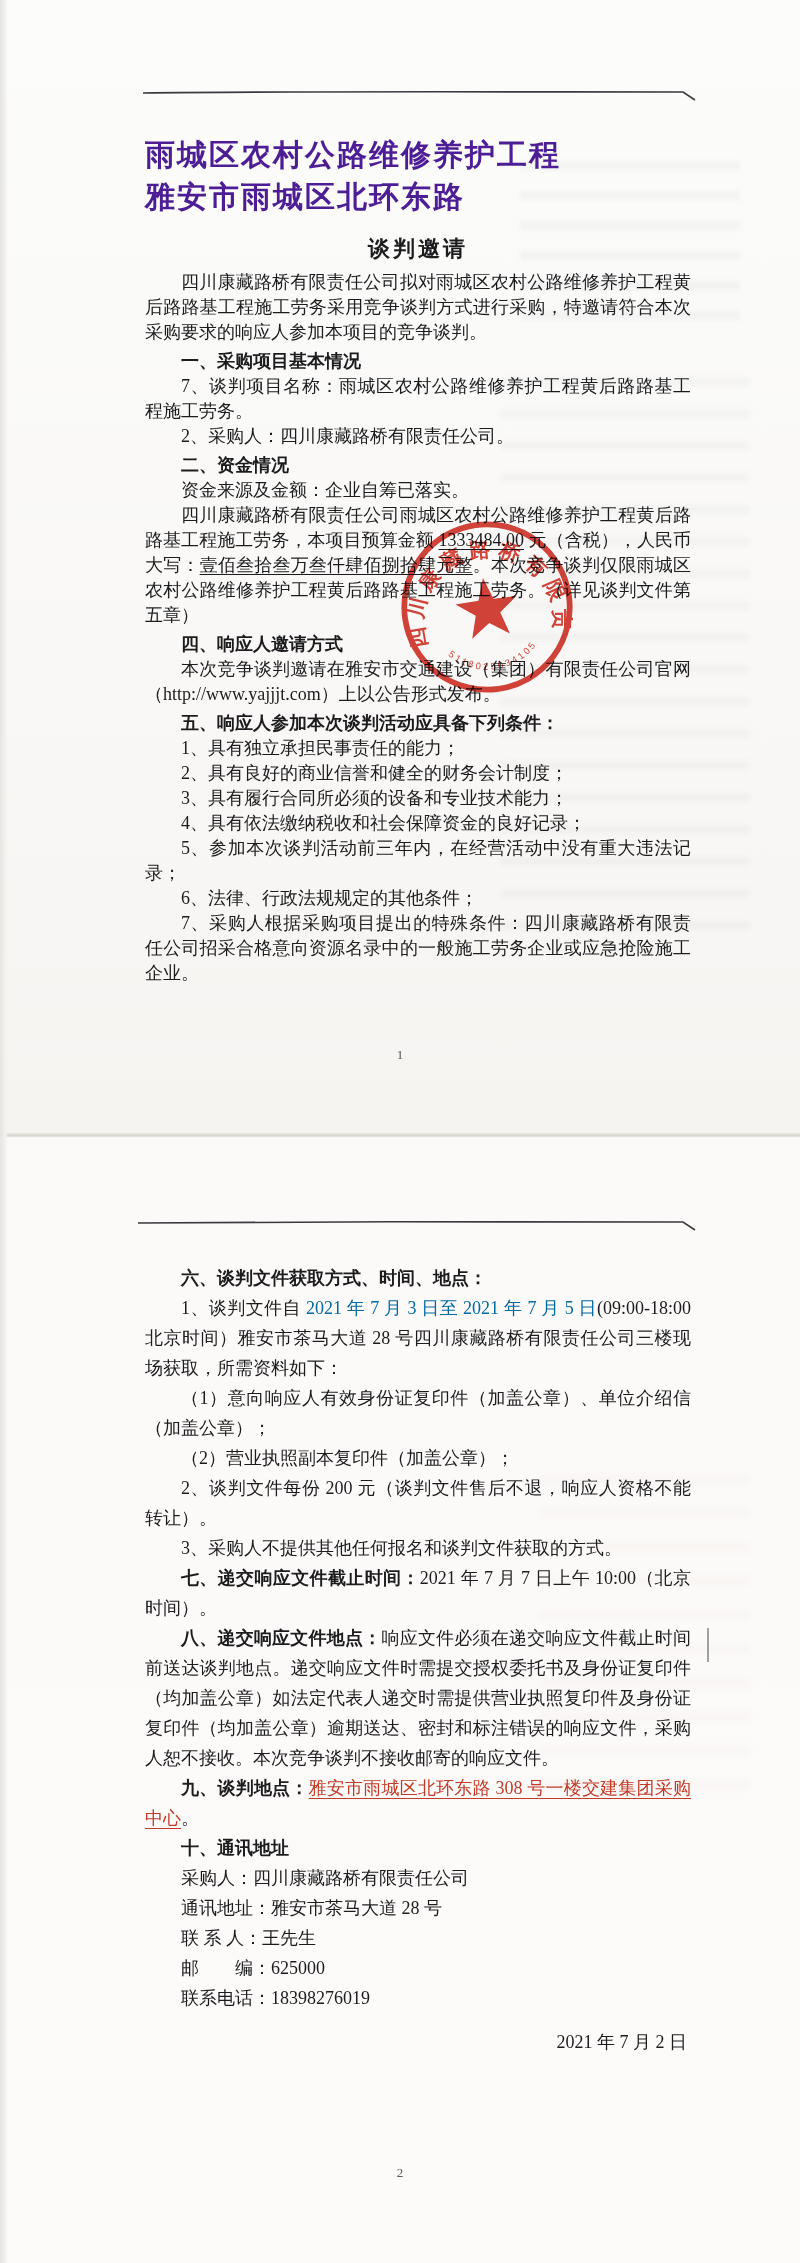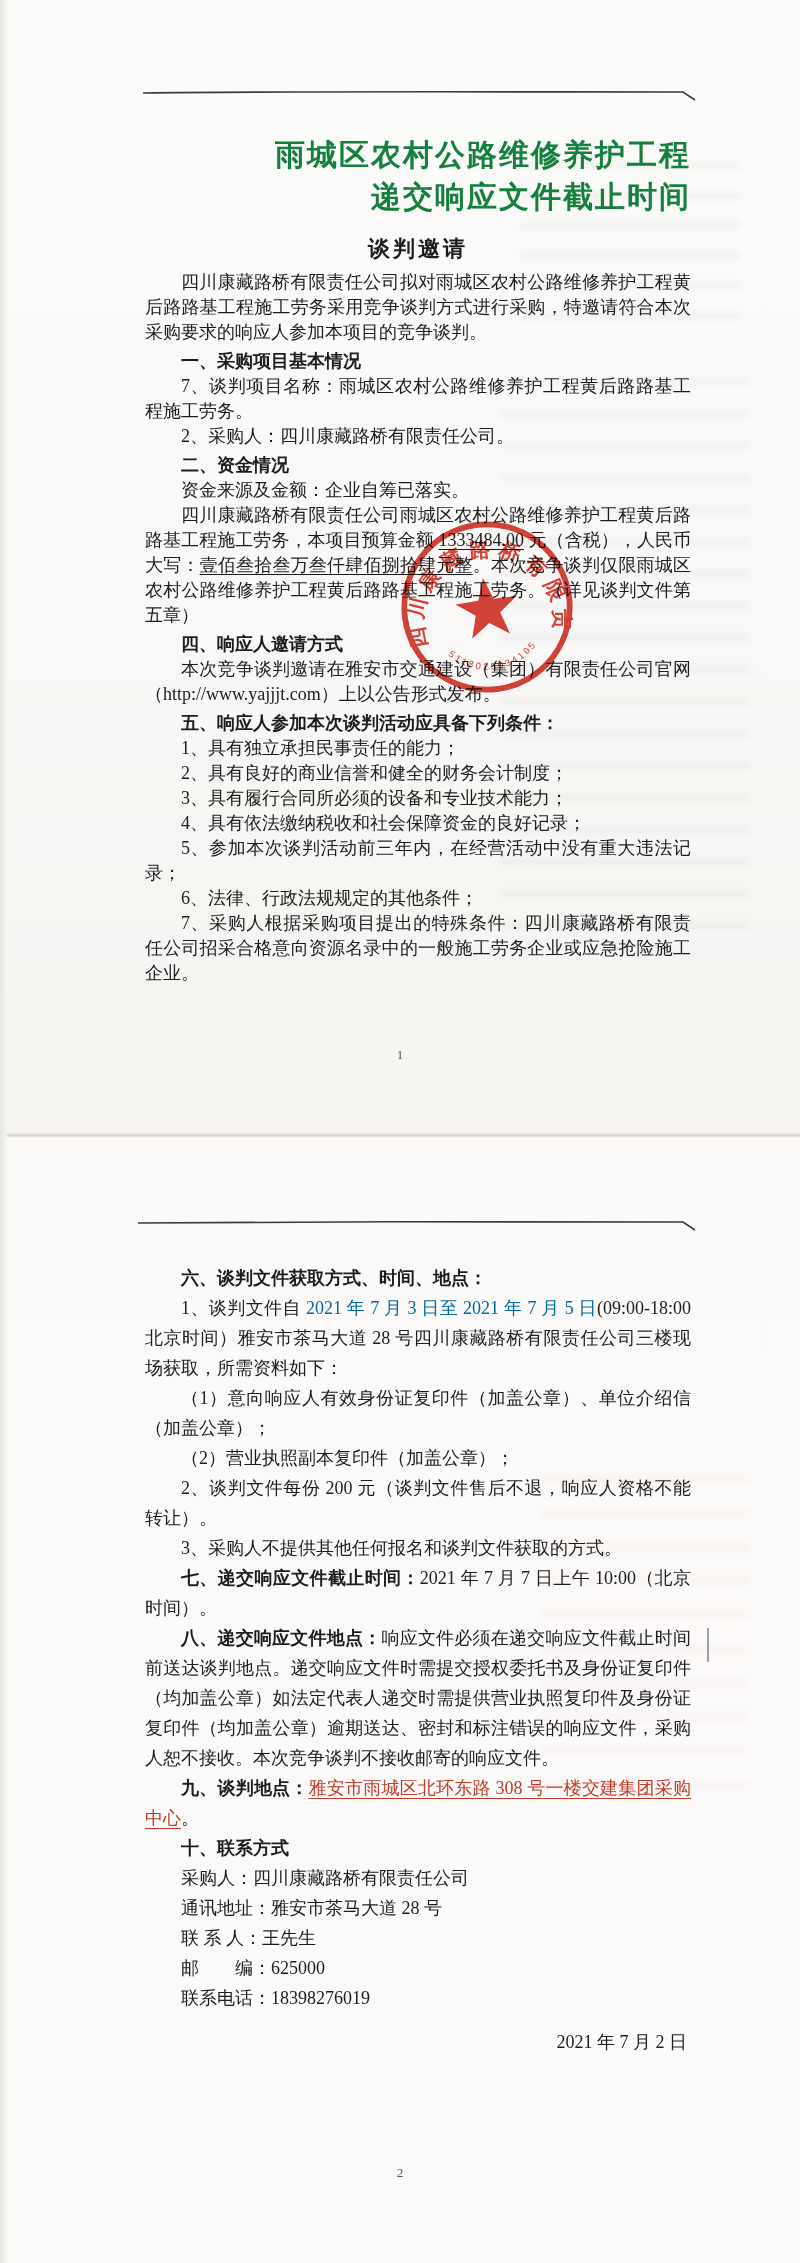--- a/index.html
+++ b/index.html
@@ -28,22 +28,22 @@
   
   .scanline{position:absolute;pointer-events:none;}
   .scanline svg{display:block;}
   
   .content{position:absolute;left:145px;width:546px;}
   .content-1{top:0;}
   .content-2{top:0;}
   p{margin:0;font-size:18px;line-height:25px;text-align:justify;}
   .content-2 p{line-height:30px;}
   .indent{text-indent:2em;}
-  .doc-title{margin-top:134px;text-align:right;font-family:"Liberation Sans","DejaVu Sans",sans-serif;
-    font-weight:700;font-size:30px;line-height:42px;letter-spacing:2px;color:#15803d;text-indent:0;}
+  .doc-title{margin-top:134px;text-align:left;font-family:"Liberation Sans","DejaVu Sans",sans-serif;
+    font-weight:700;font-size:30px;line-height:42px;letter-spacing:2px;color:#4c1d95;text-indent:0;}
   .subtitle{margin-top:18px;text-align:center;font-family:"Liberation Sans","DejaVu Sans",sans-serif;
     font-weight:700;font-size:22px;line-height:26px;letter-spacing:3px;text-indent:0;}
   .intro{margin-top:8px;}
   .hd{font-family:"Liberation Sans","DejaVu Sans",sans-serif;font-weight:700;}
   .mt4{margin-top:4px;}
   .mb12{margin-bottom:13px;}
   .u{text-decoration:underline;text-underline-offset:3px;}
   .red-dates{color:#0369a1;}
   .red-loc{color:#c23a28;text-decoration:underline;text-underline-offset:4px;}
   .inline-hd{font-family:"Liberation Sans","DejaVu Sans",sans-serif;font-weight:700;}
@@ -82,21 +82,21 @@
   </div>
   <div class="scanline" style="left:138px;top:1218px;">
     <svg width="565" height="16" viewBox="0 0 565 16">
         <path d="M0,5 C160,3 400,4 545,4 L557,12" fill="none" stroke="#3a3a3e" stroke-width="1.6"></path>
       </svg>
   </div>
   <div class="scan-tick"></div>
 
   <div class="content content-1">
     <p class="doc-title">雨城区农村公路维修养护工程</p>
-    <p class="doc-title" style="margin-top:0;">递交响应文件截止时间</p>
+    <p class="doc-title" style="margin-top:0;">雅安市雨城区北环东路</p>
     <p class="subtitle">谈判邀请</p>
 
     <p class="indent intro">四川康藏路桥有限责任公司拟对雨城区农村公路维修养护工程黄后路路基工程施工劳务采用竞争谈判方式进行采购，特邀请符合本次采购要求的响应人参加本项目的竞争谈判。</p>
 
     <p class="indent hd mt4">一、采购项目基本情况</p>
     <p class="indent">7、谈判项目名称：雨城区农村公路维修养护工程黄后路路基工程施工劳务。</p>
     <p class="indent">2、采购人：四川康藏路桥有限责任公司。</p>
 
     <p class="indent hd mt4">二、资金情况</p>
     <p class="indent">资金来源及金额：企业自筹已落实。</p>
@@ -124,21 +124,21 @@
     <p class="indent">（2）营业执照副本复印件（加盖公章）；</p>
     <p class="indent">2、谈判文件每份 200 元（谈判文件售后不退，响应人资格不能转让）。</p>
     <p class="indent">3、采购人不提供其他任何报名和谈判文件获取的方式。</p>
 
     <p class="indent"><span class="inline-hd">七、递交响应文件截止时间：</span><span>2021 年 7 月 7 日上午 10:00（北京时间）。</span></p>
 
     <p class="indent"><span class="inline-hd">八、递交响应文件地点：</span><span>响应文件必须在递交响应文件截止时间前送达谈判地点。递交响应文件时需提交授权委托书及身份证复印件（均加盖公章）如法定代表人递交时需提供营业执照复印件及身份证复印件（均加盖公章）逾期送达、密封和标注错误的响应文件，采购人恕不接收。本次竞争谈判不接收邮寄的响应文件。</span></p>
 
     <p class="indent"><span class="inline-hd">九、谈判地点：</span><span class="red-loc">雅安市雨城区北环东路 308 号一楼交建集团采购中心</span><span>。</span></p>
 
-    <p class="indent hd">十、联系方式</p>
+    <p class="indent hd">十、通讯地址</p>
     <div class="contact">
       <p>采购人：四川康藏路桥有限责任公司</p>
       <p>通讯地址：雅安市茶马大道 28 号</p>
       <p>联 系 人：王先生</p>
       <p>邮　　编：625000</p>
       <p>联系电话：18398276019</p>
     </div>
     <p class="sign-date">2021 年 7 月 2 日</p>
   </div>
 

